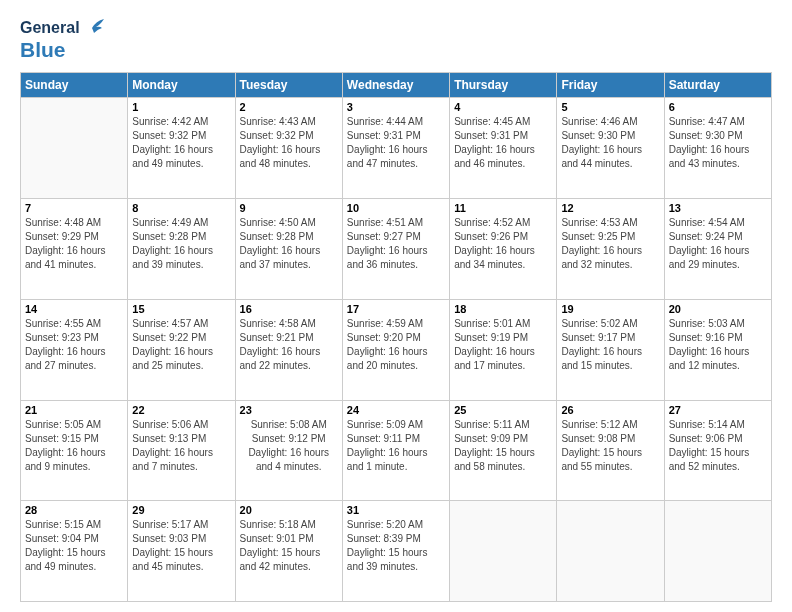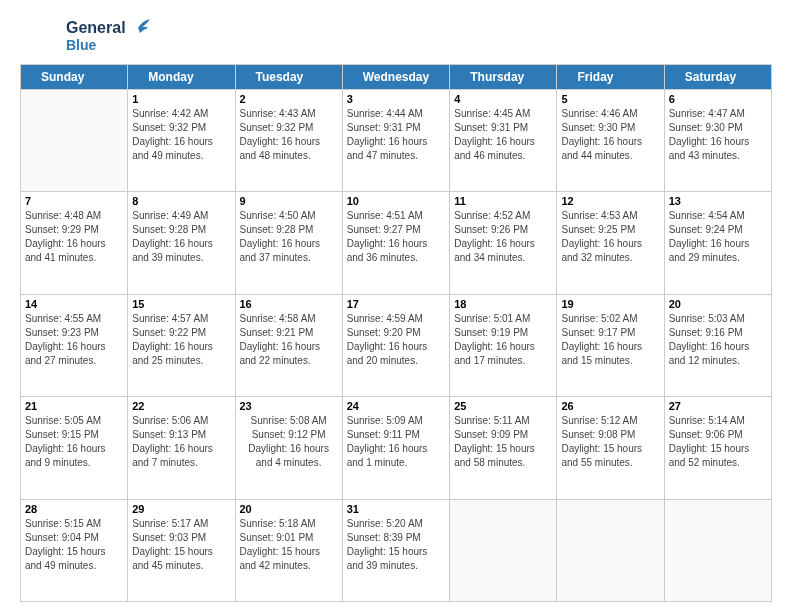--- a/index.html
+++ b/index.html
@@ -20,21 +20,20 @@
     .header {
       display: flex;
       justify-content: space-between;
       align-items: flex-start;
       margin-bottom: 10px;
     }
     .logo {
       display: flex;
       align-items: flex-end;
       gap: 0px;
-      margin-left: 46px;
     }
     .title-section {
       text-align: right;
     }
     .month-title {
       font-size: 38px;
       font-weight: bold;
       color: #1a3a5c;
       line-height: 1.1;
     }
@@ -46,21 +45,21 @@
     .calendar-table {
       width: 100%;
       border-collapse: collapse;
       flex: 1;
     }
     .calendar-table th {
       background-color: #2e7ab6;
       color: white;
       font-size: 12px;
       font-weight: bold;
-      padding: 5px 20px;
+      padding: 5px 4px;
       text-align: left;
       border: 1px solid #ccc;
     }
     .calendar-table td {
       border: 1px solid #ccc;
       vertical-align: top;
       padding: 3px 4px;
       font-size: 9.5px;
       color: #333;
       width: calc(100% / 7);
@@ -87,21 +86,21 @@
 <div class="page">
   <div class="header">
     <div class="logo">
   <div style="display:flex;flex-direction:column;align-items:flex-start;line-height:1.2;">
     <div style="display:flex;align-items:center;gap:2px;">
       <span style="font-size:16px;font-weight:bold;color:#1a3a5c;">General</span>
       <svg width="22" height="18" viewBox="0 0 22 18">
         <path d="M10 9 Q14 2 22 0 Q18 6 14 8 Q18 7 20 9 Q16 10 12 14 Q11 11 10 9Z" fill="#2e7ab6"></path>
       </svg>
     </div>
-    <span style="font-size:14px;font-weight:bold;color:#2e7ab6;">Blue</span>
+    <span style="font-size:21px;font-weight:bold;color:#2e7ab6;">Blue</span>
   </div>
 </div>
     <div class="title-section">
       <div class="month-title"></div>
       <div class="location"></div>
     </div>
   </div>
 
   <table class="calendar-table">
     <thead>

